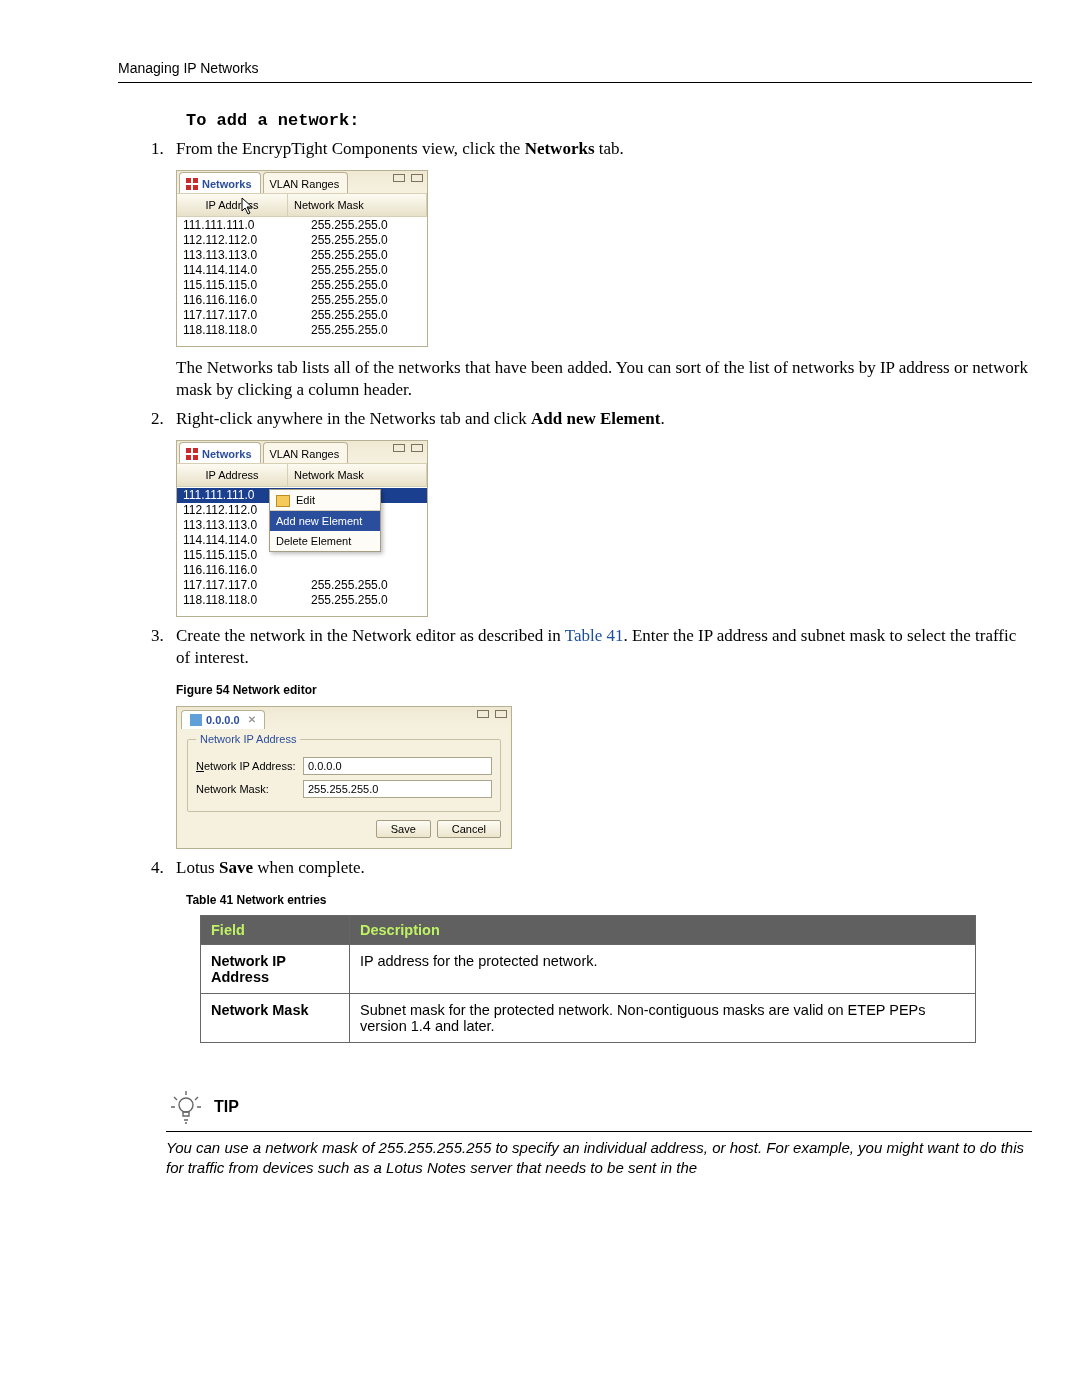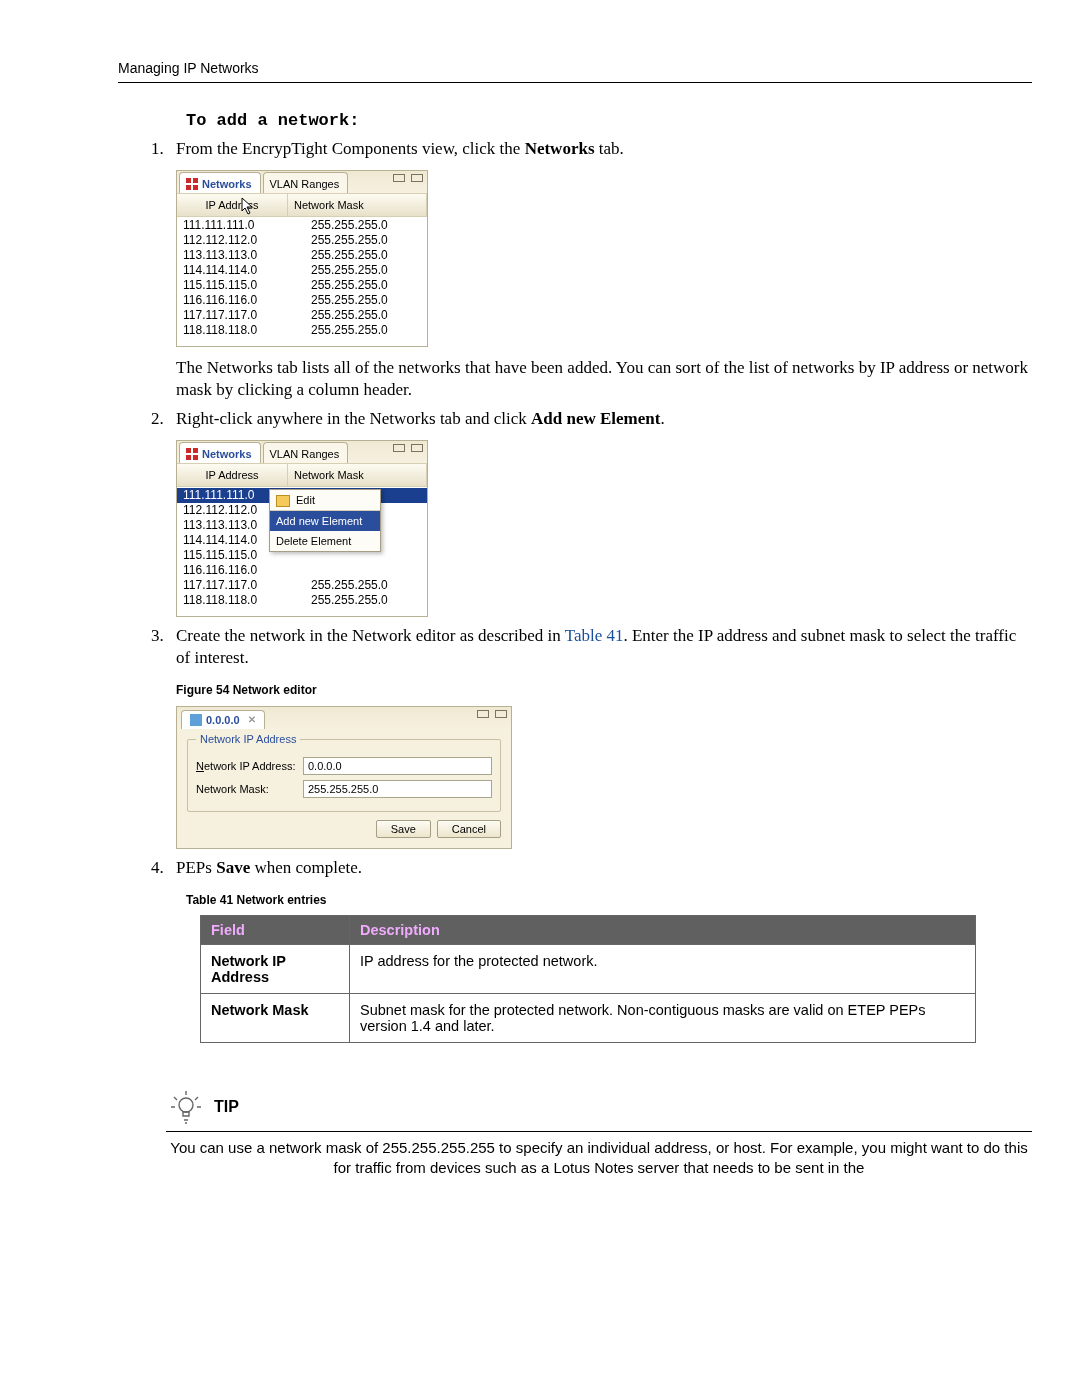--- a/index.html
+++ b/index.html
@@ -221,38 +221,38 @@
 
   
   .entries-table {
     margin-left: 82px;
     border-collapse: collapse;
     width: 776px;
     font-family: Arial, Helvetica, sans-serif;
     font-size: 14.5px;
   }
   .entries-table th {
-    background: #606060; color: #f0abfc;
+    background: #606060; color: #bef264;
     text-align: left; padding: 6px 10px;
     font-weight: bold; border: 1px solid #666;
   }
   .entries-table td {
     border: 1px solid #666; padding: 8px 10px;
     vertical-align: top;
   }
   .entries-table td.f { font-weight: bold; width: 128px; }
 
   
   .tip-block { margin: 44px 0 0 48px; }
   .tip-head { display:flex; align-items:center; gap:8px; font-weight:bold; font-size:16px; font-family:Arial,Helvetica,sans-serif;}
   .bulb {
     width: 40px; height: 40px;
   }
   .tip-rule { border-top:1px solid #000; margin: 4px 0 6px 0; }
-  .tip-text { font-family: Arial, Helvetica, sans-serif; font-size: 15px; line-height:1.35;text-align:center;}
+  .tip-text { font-style: italic; font-family: Arial, Helvetica, sans-serif; font-size: 15px; line-height:1.35;}
 
   .footer {
     position:absolute; bottom:42px; left:118px; right:118px;
     display:flex; justify-content:space-between;
     font-size:14px; font-family:Arial,Helvetica,sans-serif;
   }
 </style>
 </head>
 <body>
 
@@ -434,21 +434,21 @@
           </div>
           <div class="btn-row">
             <button class="win-btn">Save</button>
             <button class="win-btn">Cancel</button>
           </div>
         </div>
       </div>
     </li>
 
     <li>
-      <span>PEPs </span><span class="bold">Save</span><span> when complete.</span>
+      <span>Lotus </span><span class="bold">Save</span><span> when complete.</span>
     </li>
   </ol>
 
   <div class="fig-caption">Table 41     Network entries</div>
   <table class="entries-table">
     <tbody>
         <tr>
       <th>Field</th>
       <th>Description</th>
     </tr>

